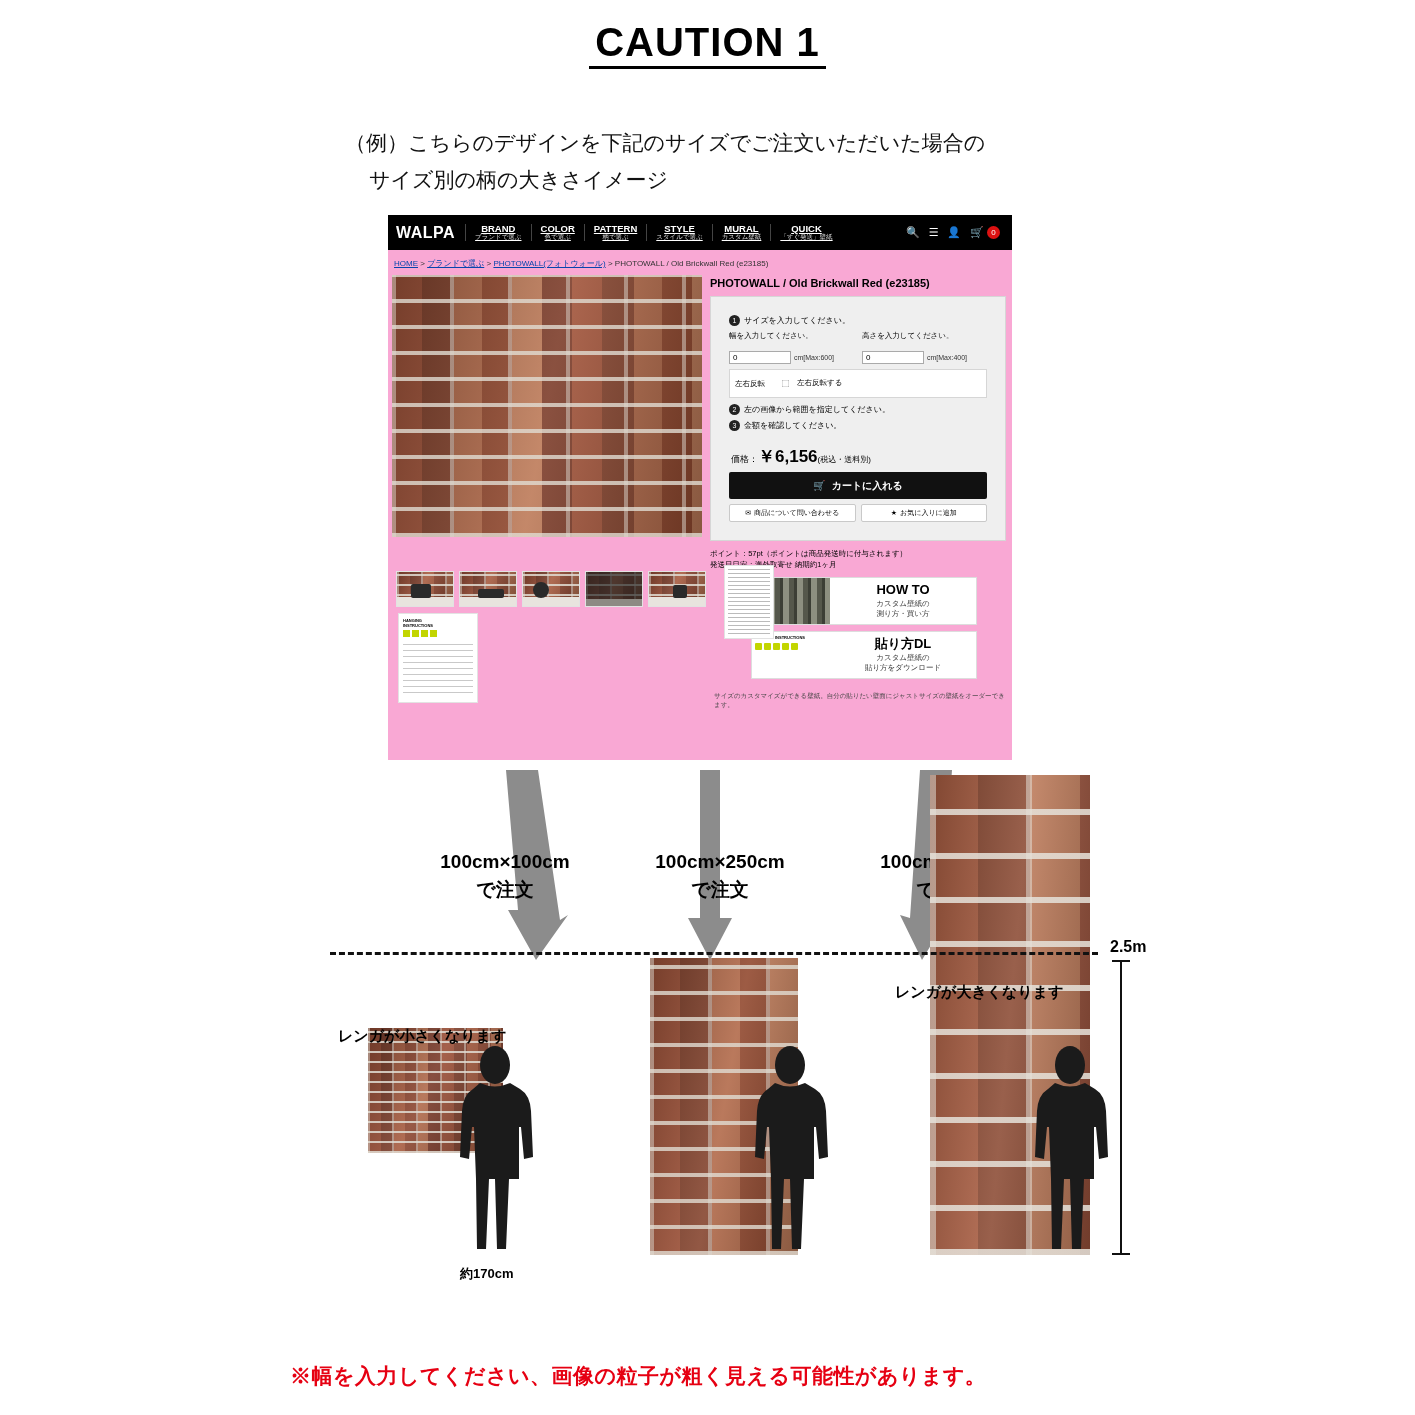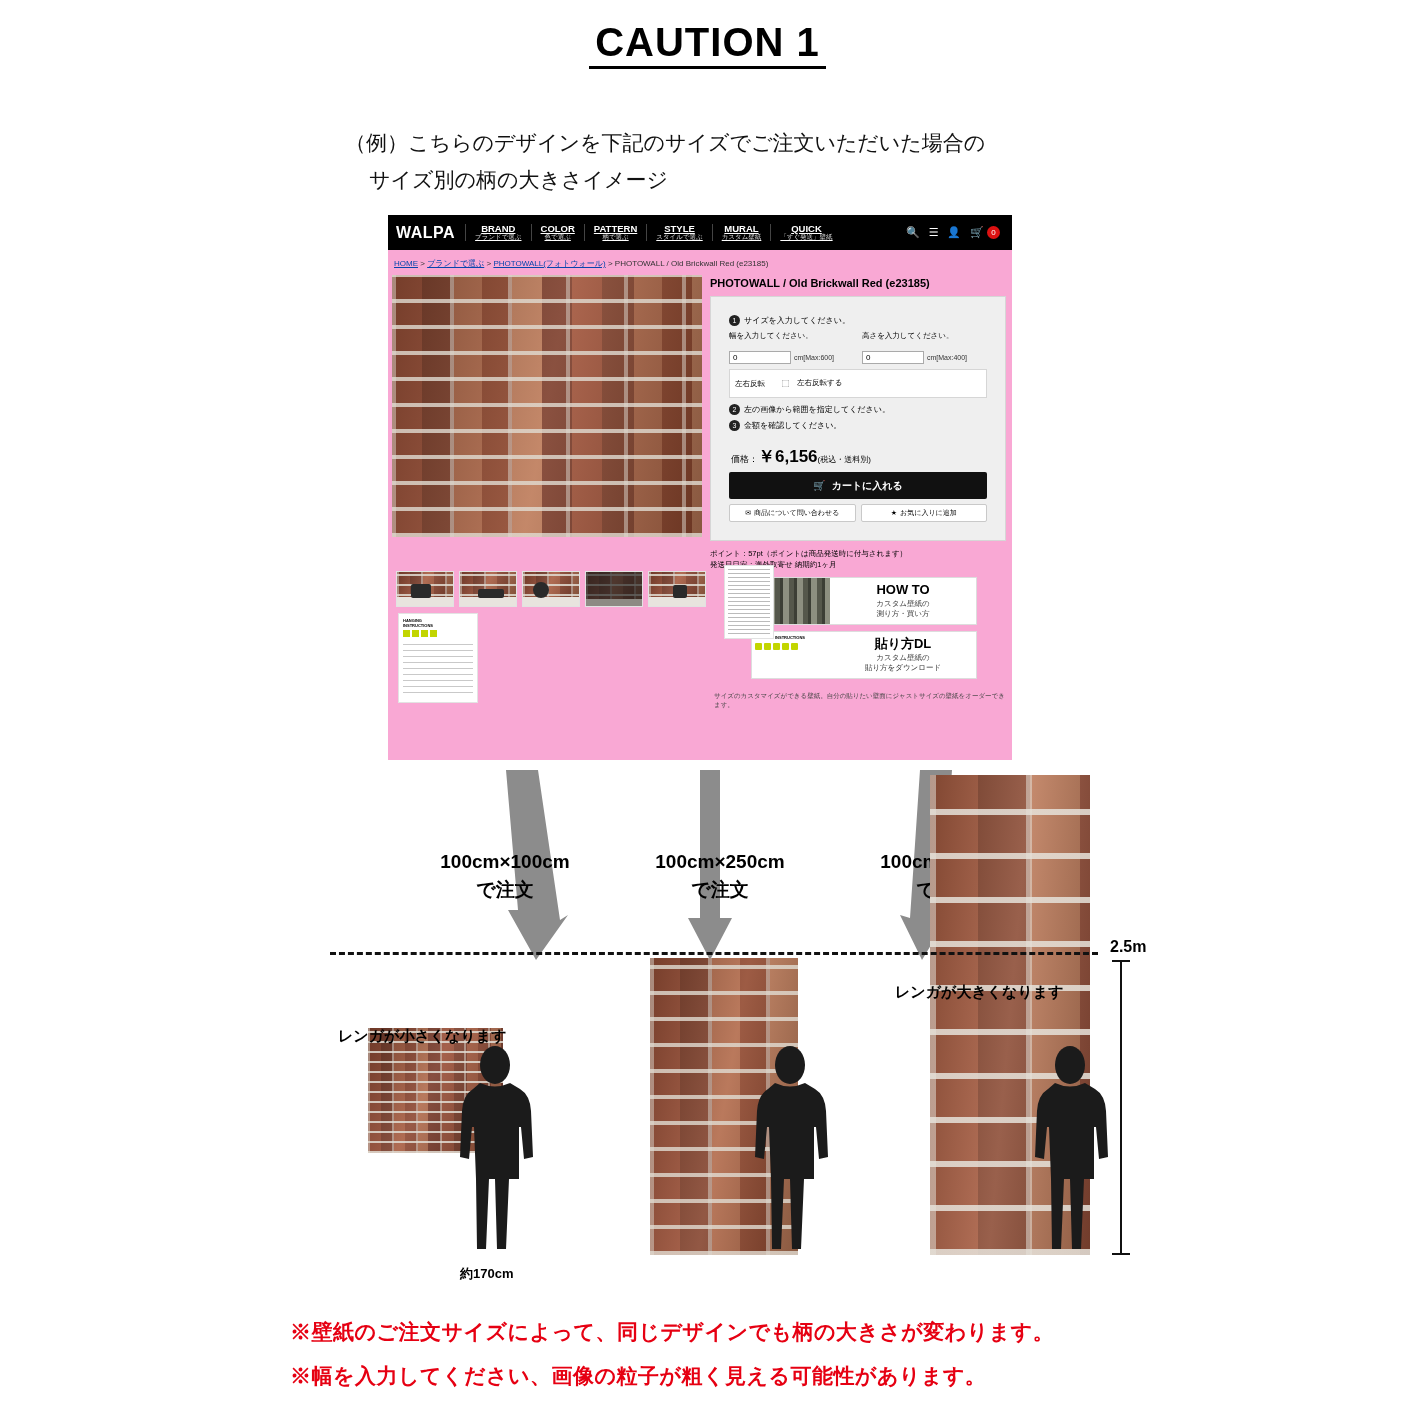--- a/index.html
+++ b/index.html
@@ -502,16 +502,15 @@
 
   <div class="person" style="left:1025px;top:1045px;">
     <svg width="90" height="212" viewBox="0 0 90 212">
       <g fill="#1b1b1b">
         <ellipse cx="45" cy="20" rx="15" ry="19"></ellipse>
         <path d="M30 38 q15 7 30 0 l10 6 q10 6 11 22 l2 46 -9 2 -3 -32 -2 0 0 52 -10 0 -3 70 -9 0 -2 -70 -6 0 -3 70 -9 0 -1 -70 -2 -52 -2 0 -3 32 -9 -2 2 -46 q1 -16 11 -22z"></path>
       </g>
     </svg>
   </div>
 
-  <div class="foot" style="top:1318px;">※壁紙のご注文サイズによって、同じデザインでも柄の大きさが変わります。</div>
   <div class="foot" style="top:1362px;">※幅を入力してください、画像の粒子が粗く見える可能性があります。</div>
 
 </div>
 
 </body></html>

